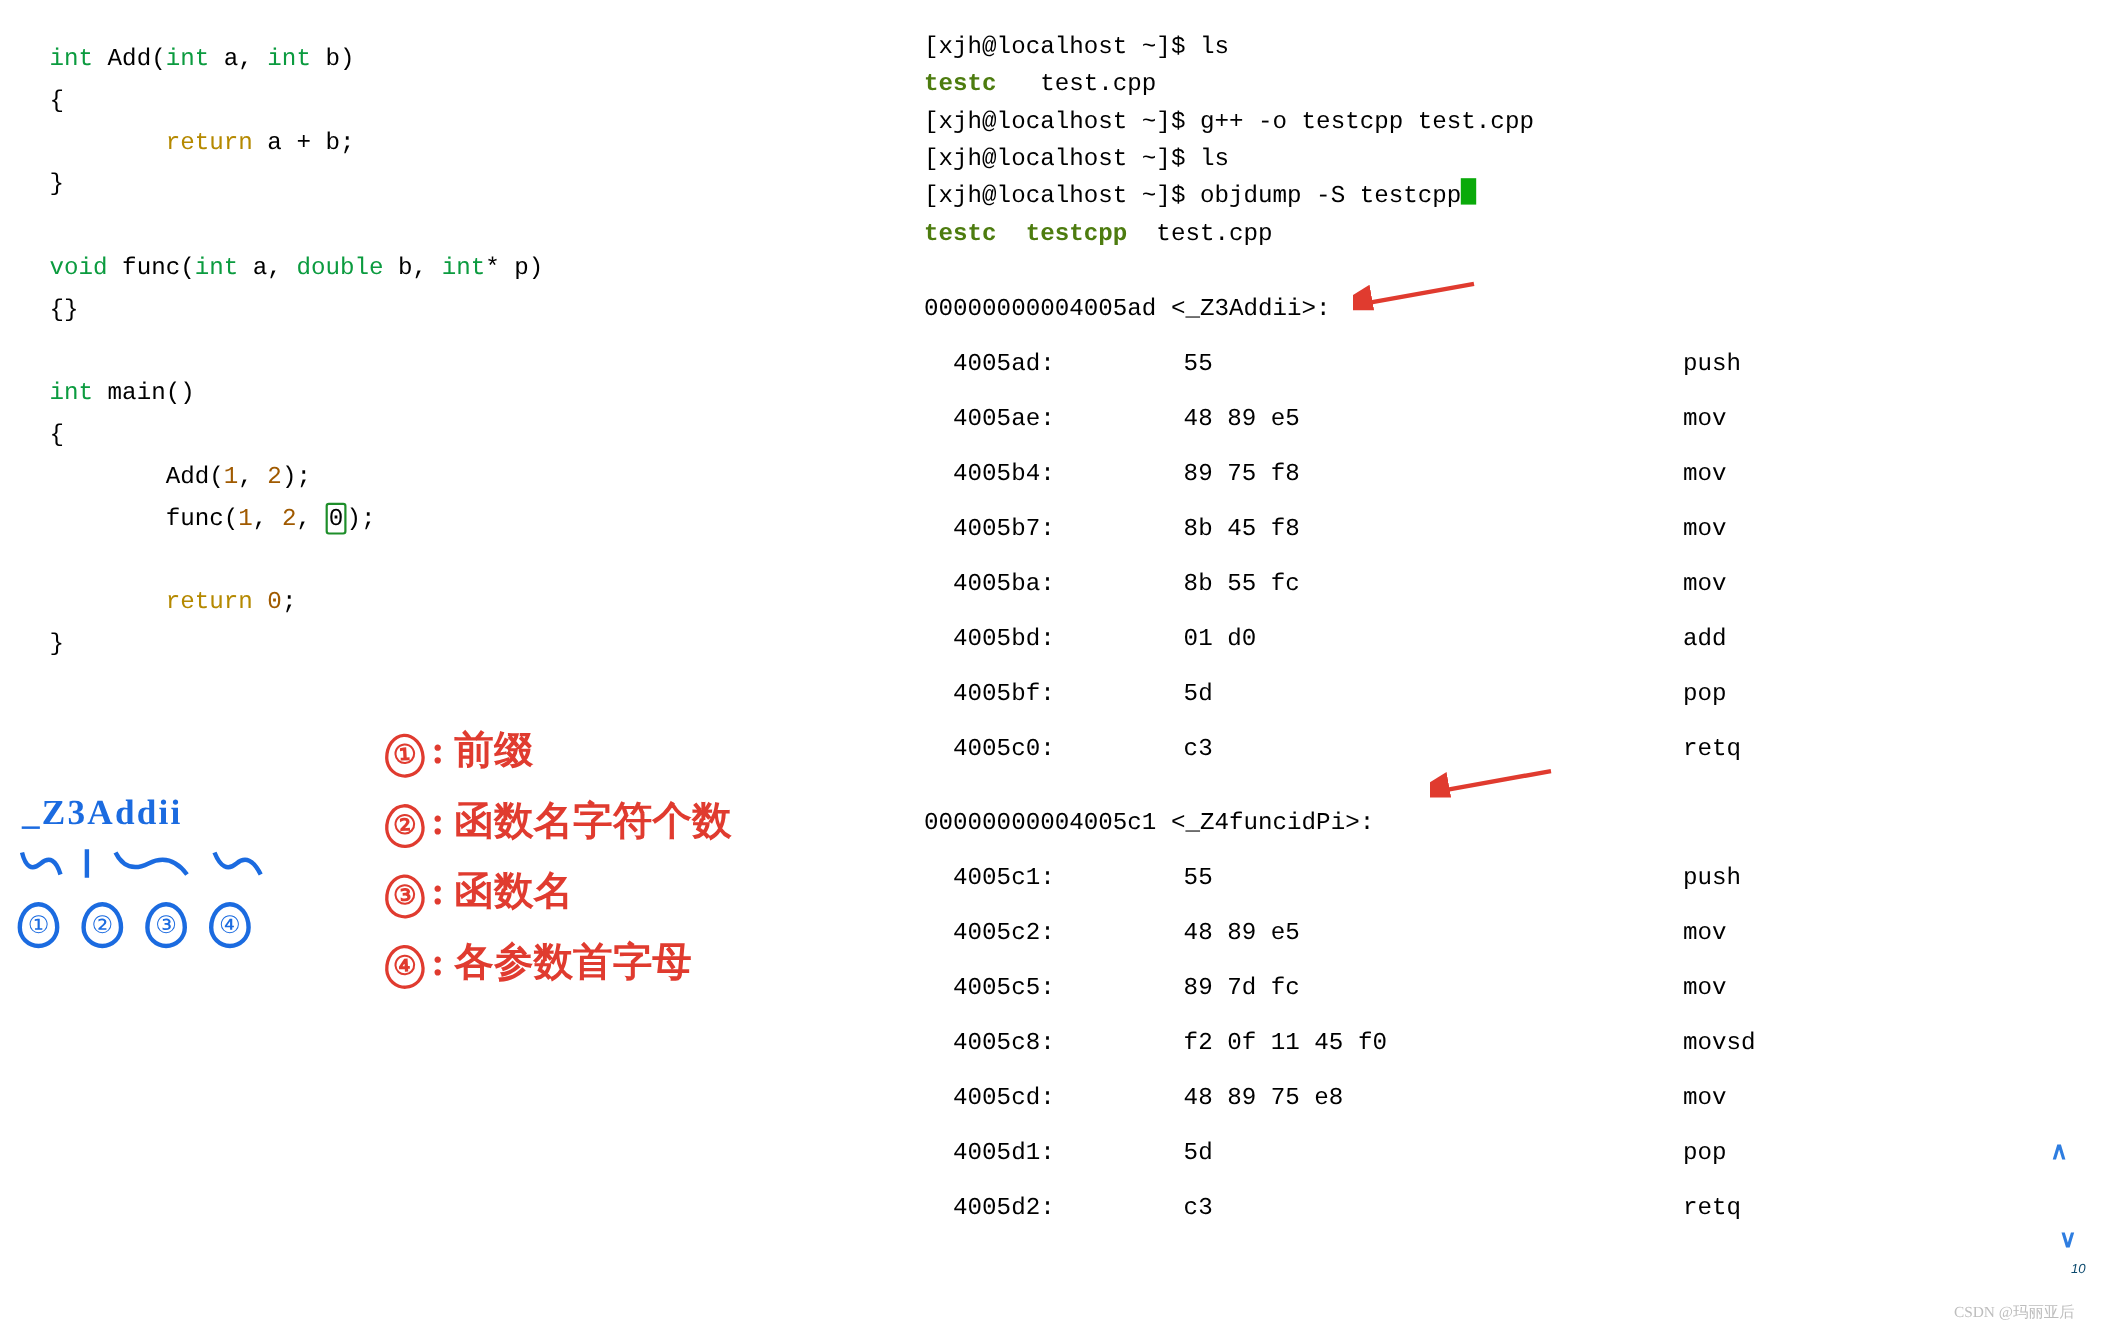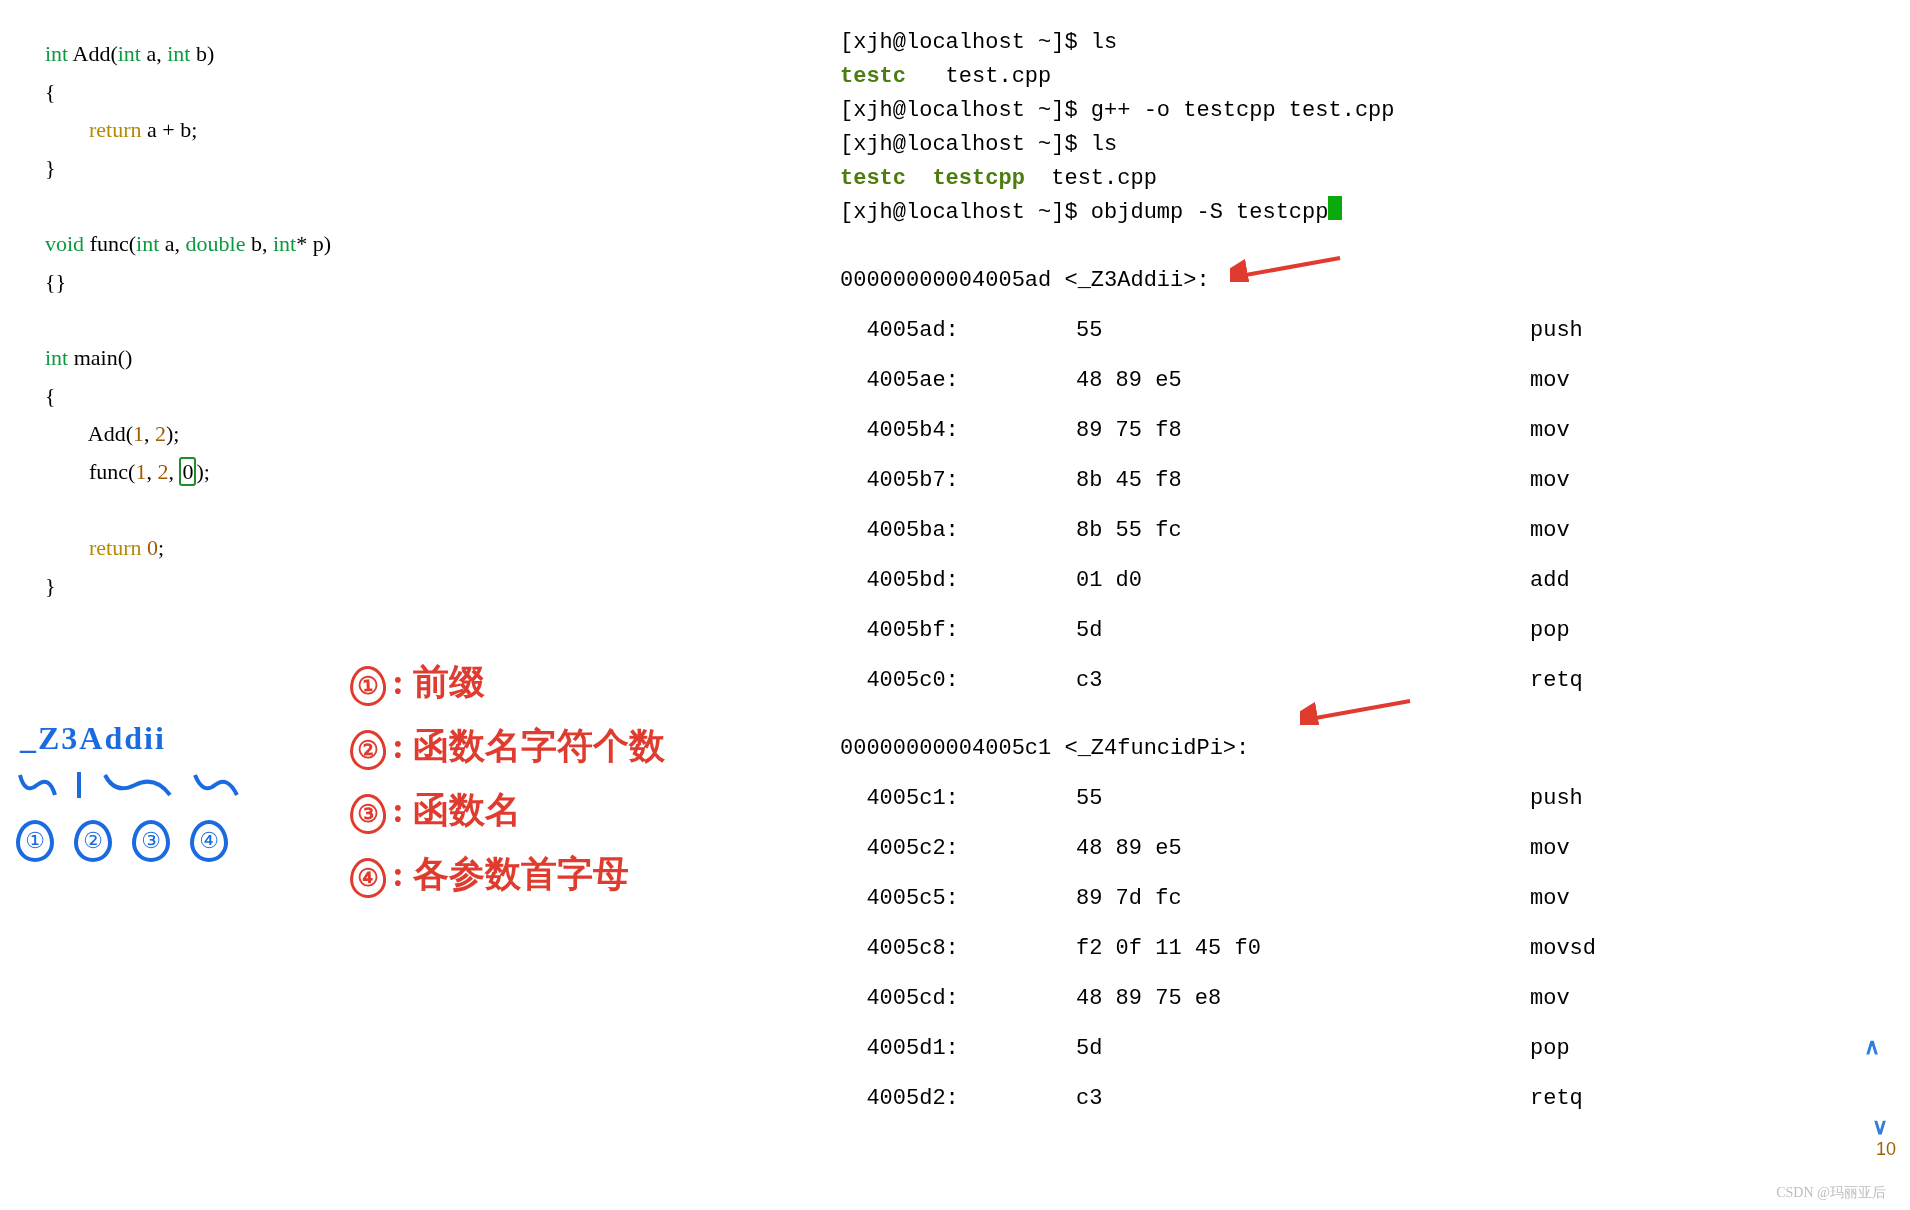--- a/index.html
+++ b/index.html
@@ -10,21 +10,20 @@
       width: 1910px;
       height: 1210px;
       position: relative;
       overflow: hidden;
     }
     .left-panel {
       position: absolute;
       top: 35px;
       left: 45px;
       width: 700px;
-      font-family: Liberation Serif, serif;
     }
     .right-panel {
       position: absolute;
       top: 26px;
       left: 840px;
       width: 1050px;
     }
     .code-line { line-height: 38px; white-space: pre; }
     .kw-type { color: #0b9b3f; }
     .kw-void { color: #0b9b3f; }
@@ -96,23 +95,24 @@
       right: 30px;
       bottom: 150px;
       color: #2e7de0;
       font-weight: bold;
       font-family: sans-serif;
     }
     .scroll-num {
       position: absolute;
       right: 14px;
       bottom: 50px;
-      color: #a16207;
+      color: #0c4a6e;
       font-family: sans-serif;
-      font-size: 18px;
+      font-size: 12px;
+      font-style: italic;
     }
     .scroll-down {
       position: absolute;
       right: 22px;
       bottom: 70px;
       color: #2e7de0;
       font-weight: bold;
       font-family: sans-serif;
     }
   </style>
@@ -158,22 +158,22 @@
   <div><span class="circ-red">②</span><span>: 函数名字符个数</span></div>
   <div><span class="circ-red">③</span><span>: 函数名</span></div>
   <div><span class="circ-red">④</span><span>: 各参数首字母</span></div>
 </div>
 
 <div class="right-panel">
   <div class="term">[xjh@localhost ~]$ ls</div>
   <div class="term"><span class="green">testc</span><span>   test.cpp</span></div>
   <div class="term">[xjh@localhost ~]$ g++ -o testcpp test.cpp</div>
   <div class="term">[xjh@localhost ~]$ ls</div>
+  <div class="term"><span>[xjh@localhost ~]$ objdump -S testcpp</span><span class="cursor"></span></div>
   <div class="term"><span class="green">testc  testcpp</span><span>  test.cpp</span></div>
-  <div class="term"><span>[xjh@localhost ~]$ objdump -S testcpp</span><span class="cursor"></span></div>
 
   <div class="term">&nbsp;</div>
   <div class="term">00000000004005ad &lt;_Z3Addii&gt;:</div>
   <div class="term"><span class="offset">  4005ad:</span><span class="bytes">     55</span><span class="mnem">push</span></div>
   <div class="term"><span class="offset">  4005ae:</span><span class="bytes">     48 89 e5</span><span class="mnem">mov</span></div>
   <div class="term"><span class="offset">  4005b4:</span><span class="bytes">     89 75 f8</span><span class="mnem">mov</span></div>
   <div class="term"><span class="offset">  4005b7:</span><span class="bytes">     8b 45 f8</span><span class="mnem">mov</span></div>
   <div class="term"><span class="offset">  4005ba:</span><span class="bytes">     8b 55 fc</span><span class="mnem">mov</span></div>
   <div class="term"><span class="offset">  4005bd:</span><span class="bytes">     01 d0</span><span class="mnem">add</span></div>
   <div class="term"><span class="offset">  4005bf:</span><span class="bytes">     5d</span><span class="mnem">pop</span></div>

